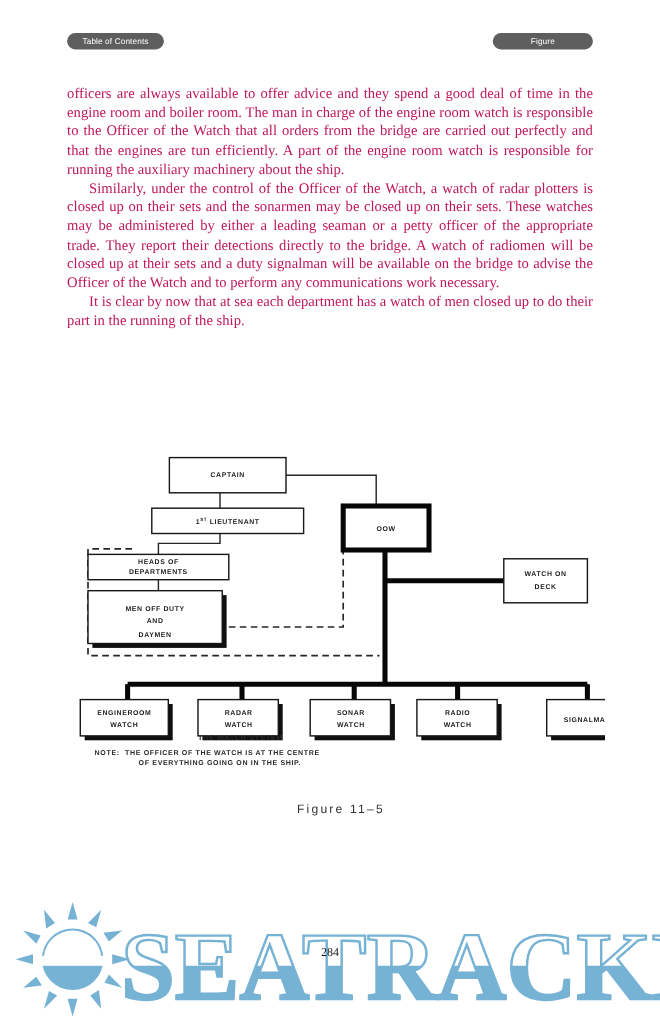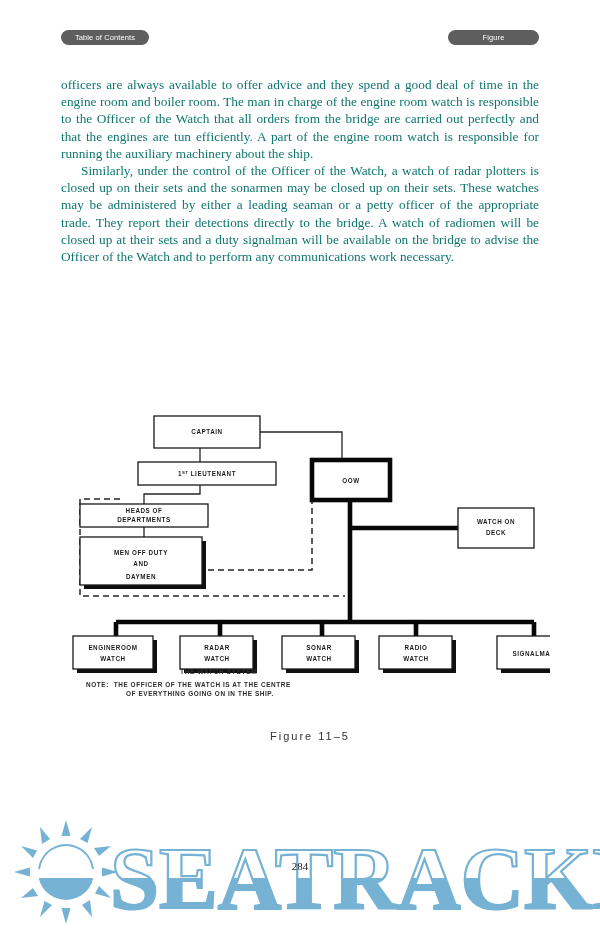--- a/index.html
+++ b/index.html
@@ -16,21 +16,21 @@
     font-family:"Liberation Sans",sans-serif;font-size:7.5px;
     text-align:center;letter-spacing:.1px;
   }
   .pill-toc{left:61px;width:88px;}
   .pill-index{left:448px;width:91px;}
 
   
   .textblock{position:absolute;left:61px;top:76px;width:478px;}
   .textblock p{
     margin:0;font-size:13.3px;line-height:17.2px;
-    text-align:justify;text-indent:20px;color:#0f766e;
+    text-align:justify;text-indent:20px;color:#be185d;
     -webkit-hyphens:none;hyphens:none;
   }
   .textblock p.first{text-indent:0;}
 
   
   .figure{position:absolute;left:60px;top:400px;width:490px;height:360px;}
   .chart{position:absolute;left:0;top:0;width:490px;height:290px;
          filter:contrast(1.05) saturate(0);}
   .cap{
     position:absolute;font-family:"Liberation Sans",sans-serif;
@@ -58,20 +58,21 @@
 <body>
 
 <div class="topbar">
   <div class="pill pill-toc">Table of Contents</div>
   <div class="pill pill-index">Figure</div>
 </div>
 
 <div class="textblock">
   <p class="first">officers are always available to offer advice and they spend a good deal of time in the engine room and boiler room. The man in charge of the engine room watch is responsible to the Officer of the Watch that all orders from the bridge are carried out perfectly and that the engines are tun efficiently. A part of the engine room watch is responsible for running the auxiliary machinery about the ship.</p>
   <p>Similarly, under the control of the Officer of the Watch, a watch of radar plotters is closed up on their sets and the sonarmen may be closed up on their sets. These watches may be administered by either a leading seaman or a petty officer of the appropriate trade. They report their detections directly to the bridge. A watch of radiomen will be closed up at their sets and a duty signalman will be available on the bridge to advise the Officer of the Watch and to perform any communications work necessary.</p>
+  <p>It is clear by now that at sea each department has a watch of men closed up to do their part in the running of the ship.</p>
 </div>
 
 <div class="figure">
 
   <svg class="chart" viewBox="0 0 490 290">
     <defs>
       <style>
         .bx{fill:#ffffff;stroke:#1c1c1c;stroke-width:1.3;}
         .bxb{fill:#ffffff;stroke:#0d0d0d;stroke-width:4.6;}
         .sh{fill:#151515;}

